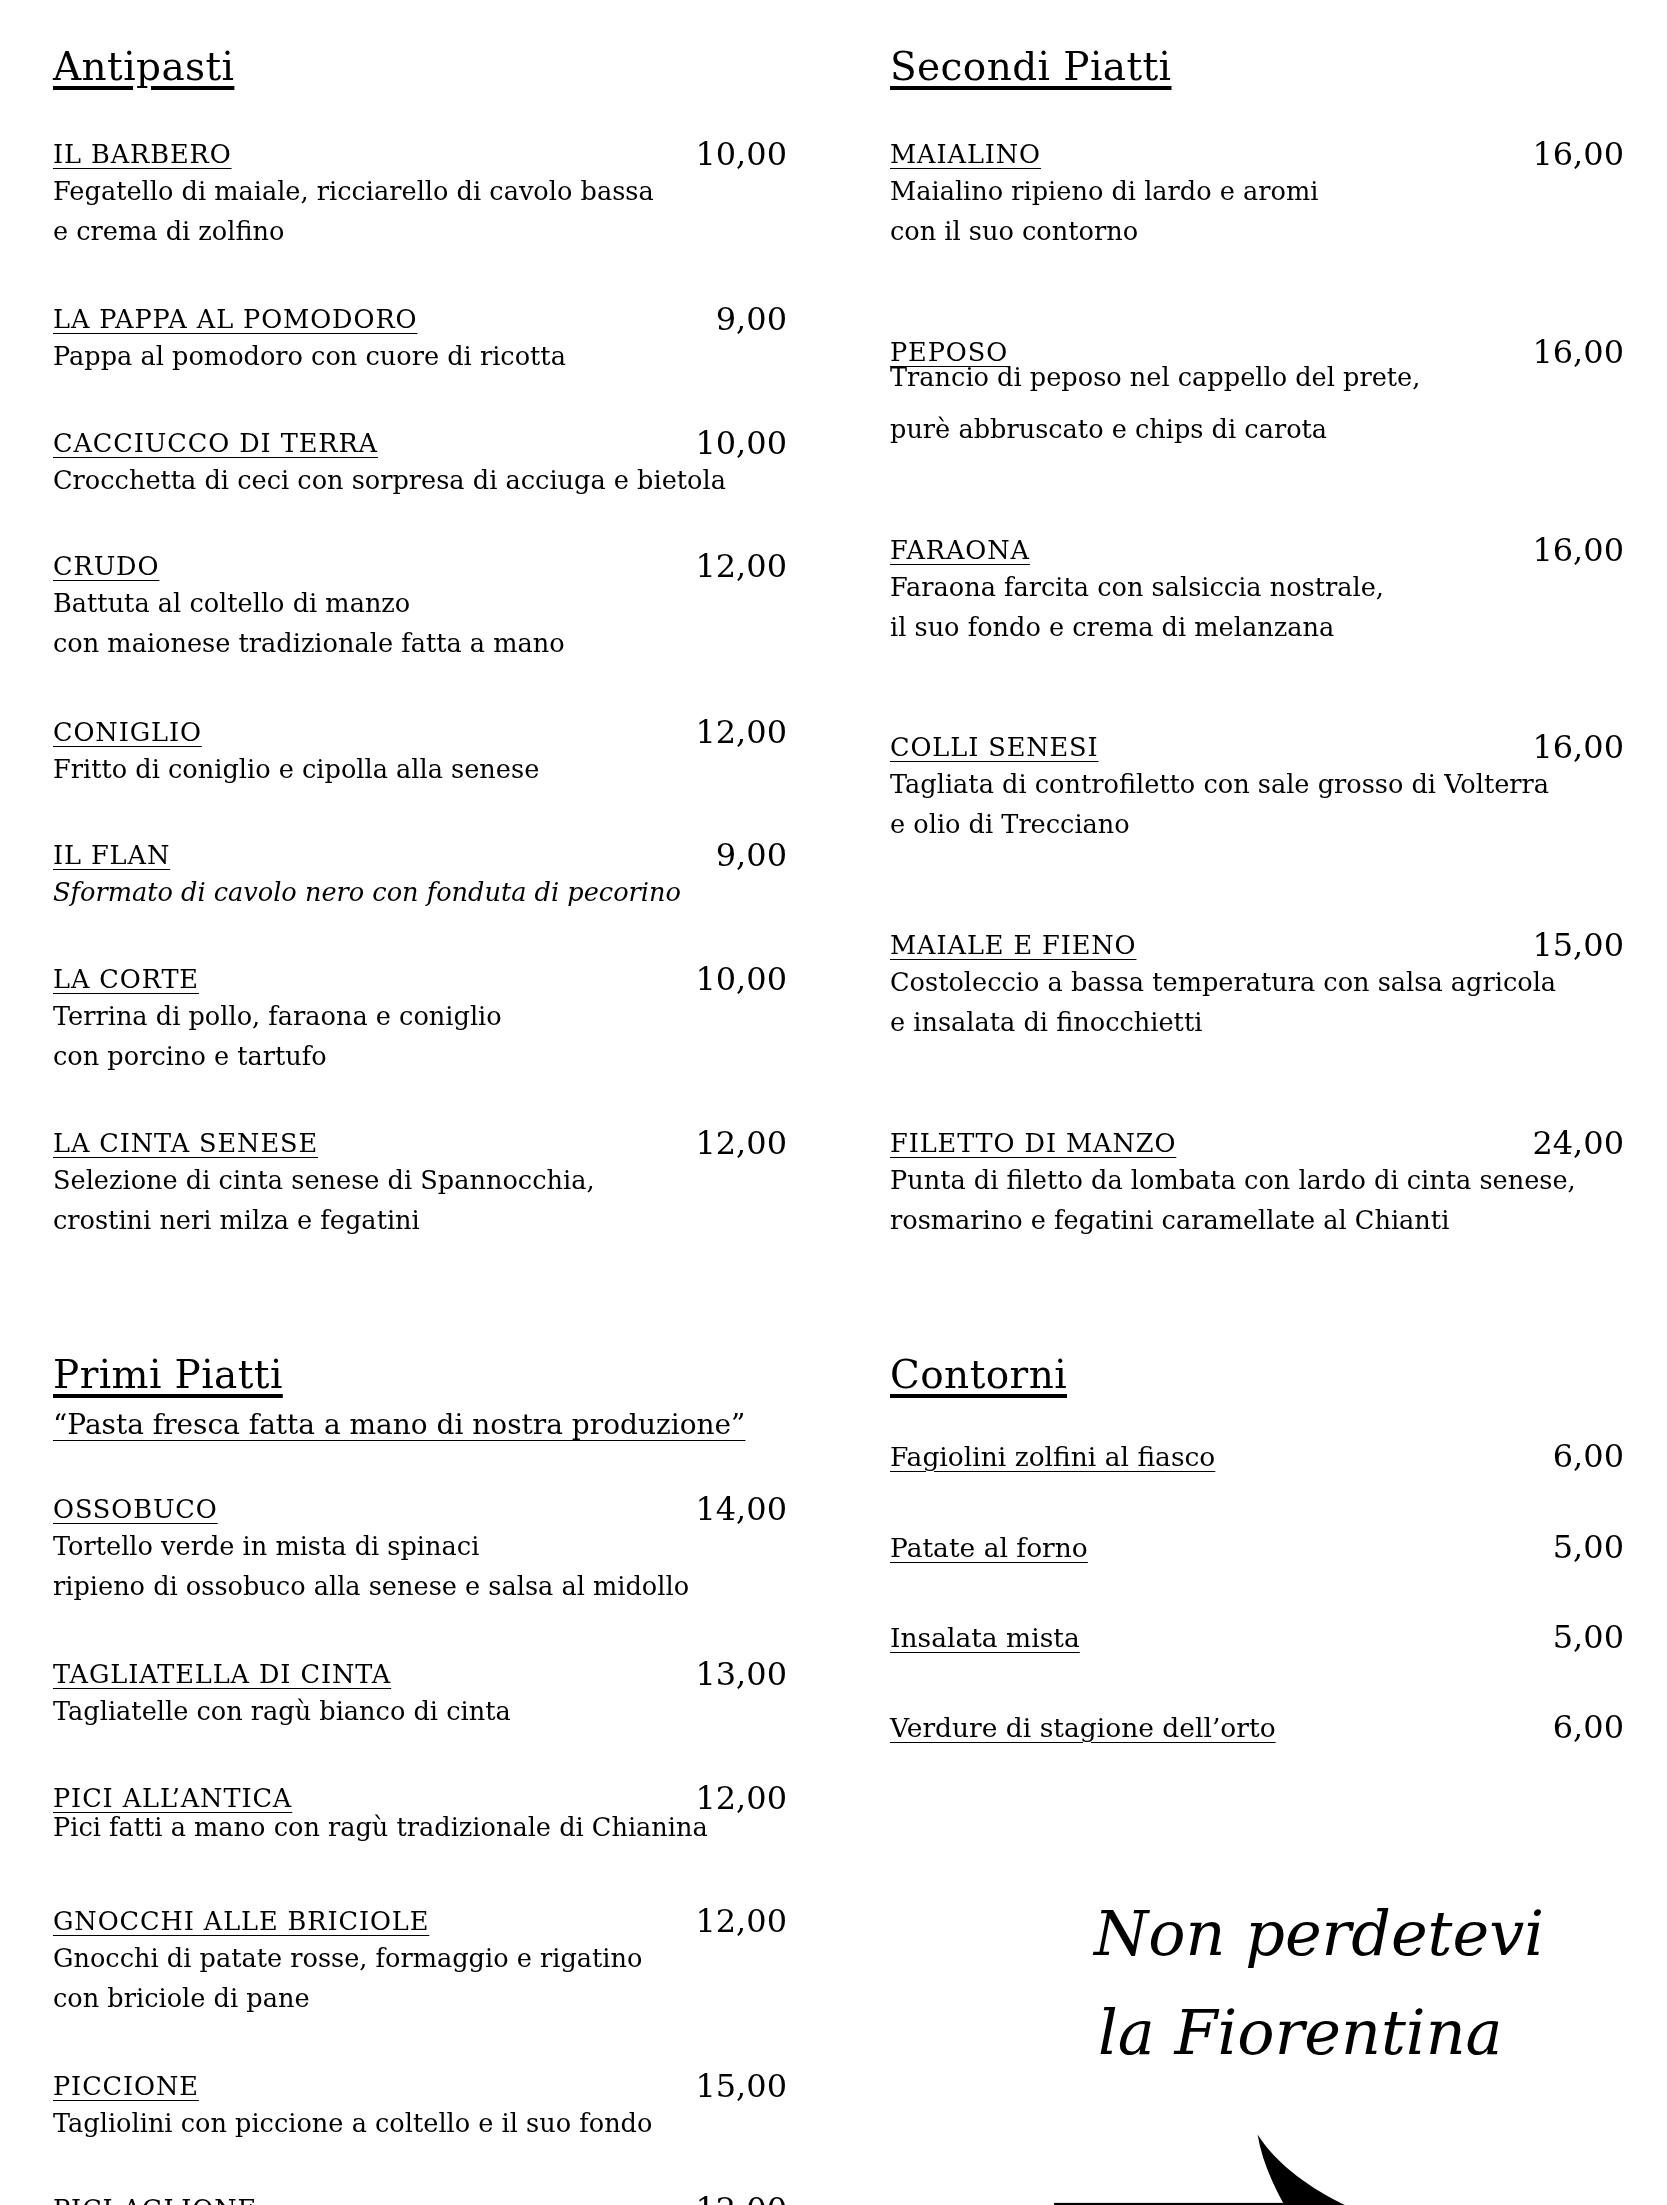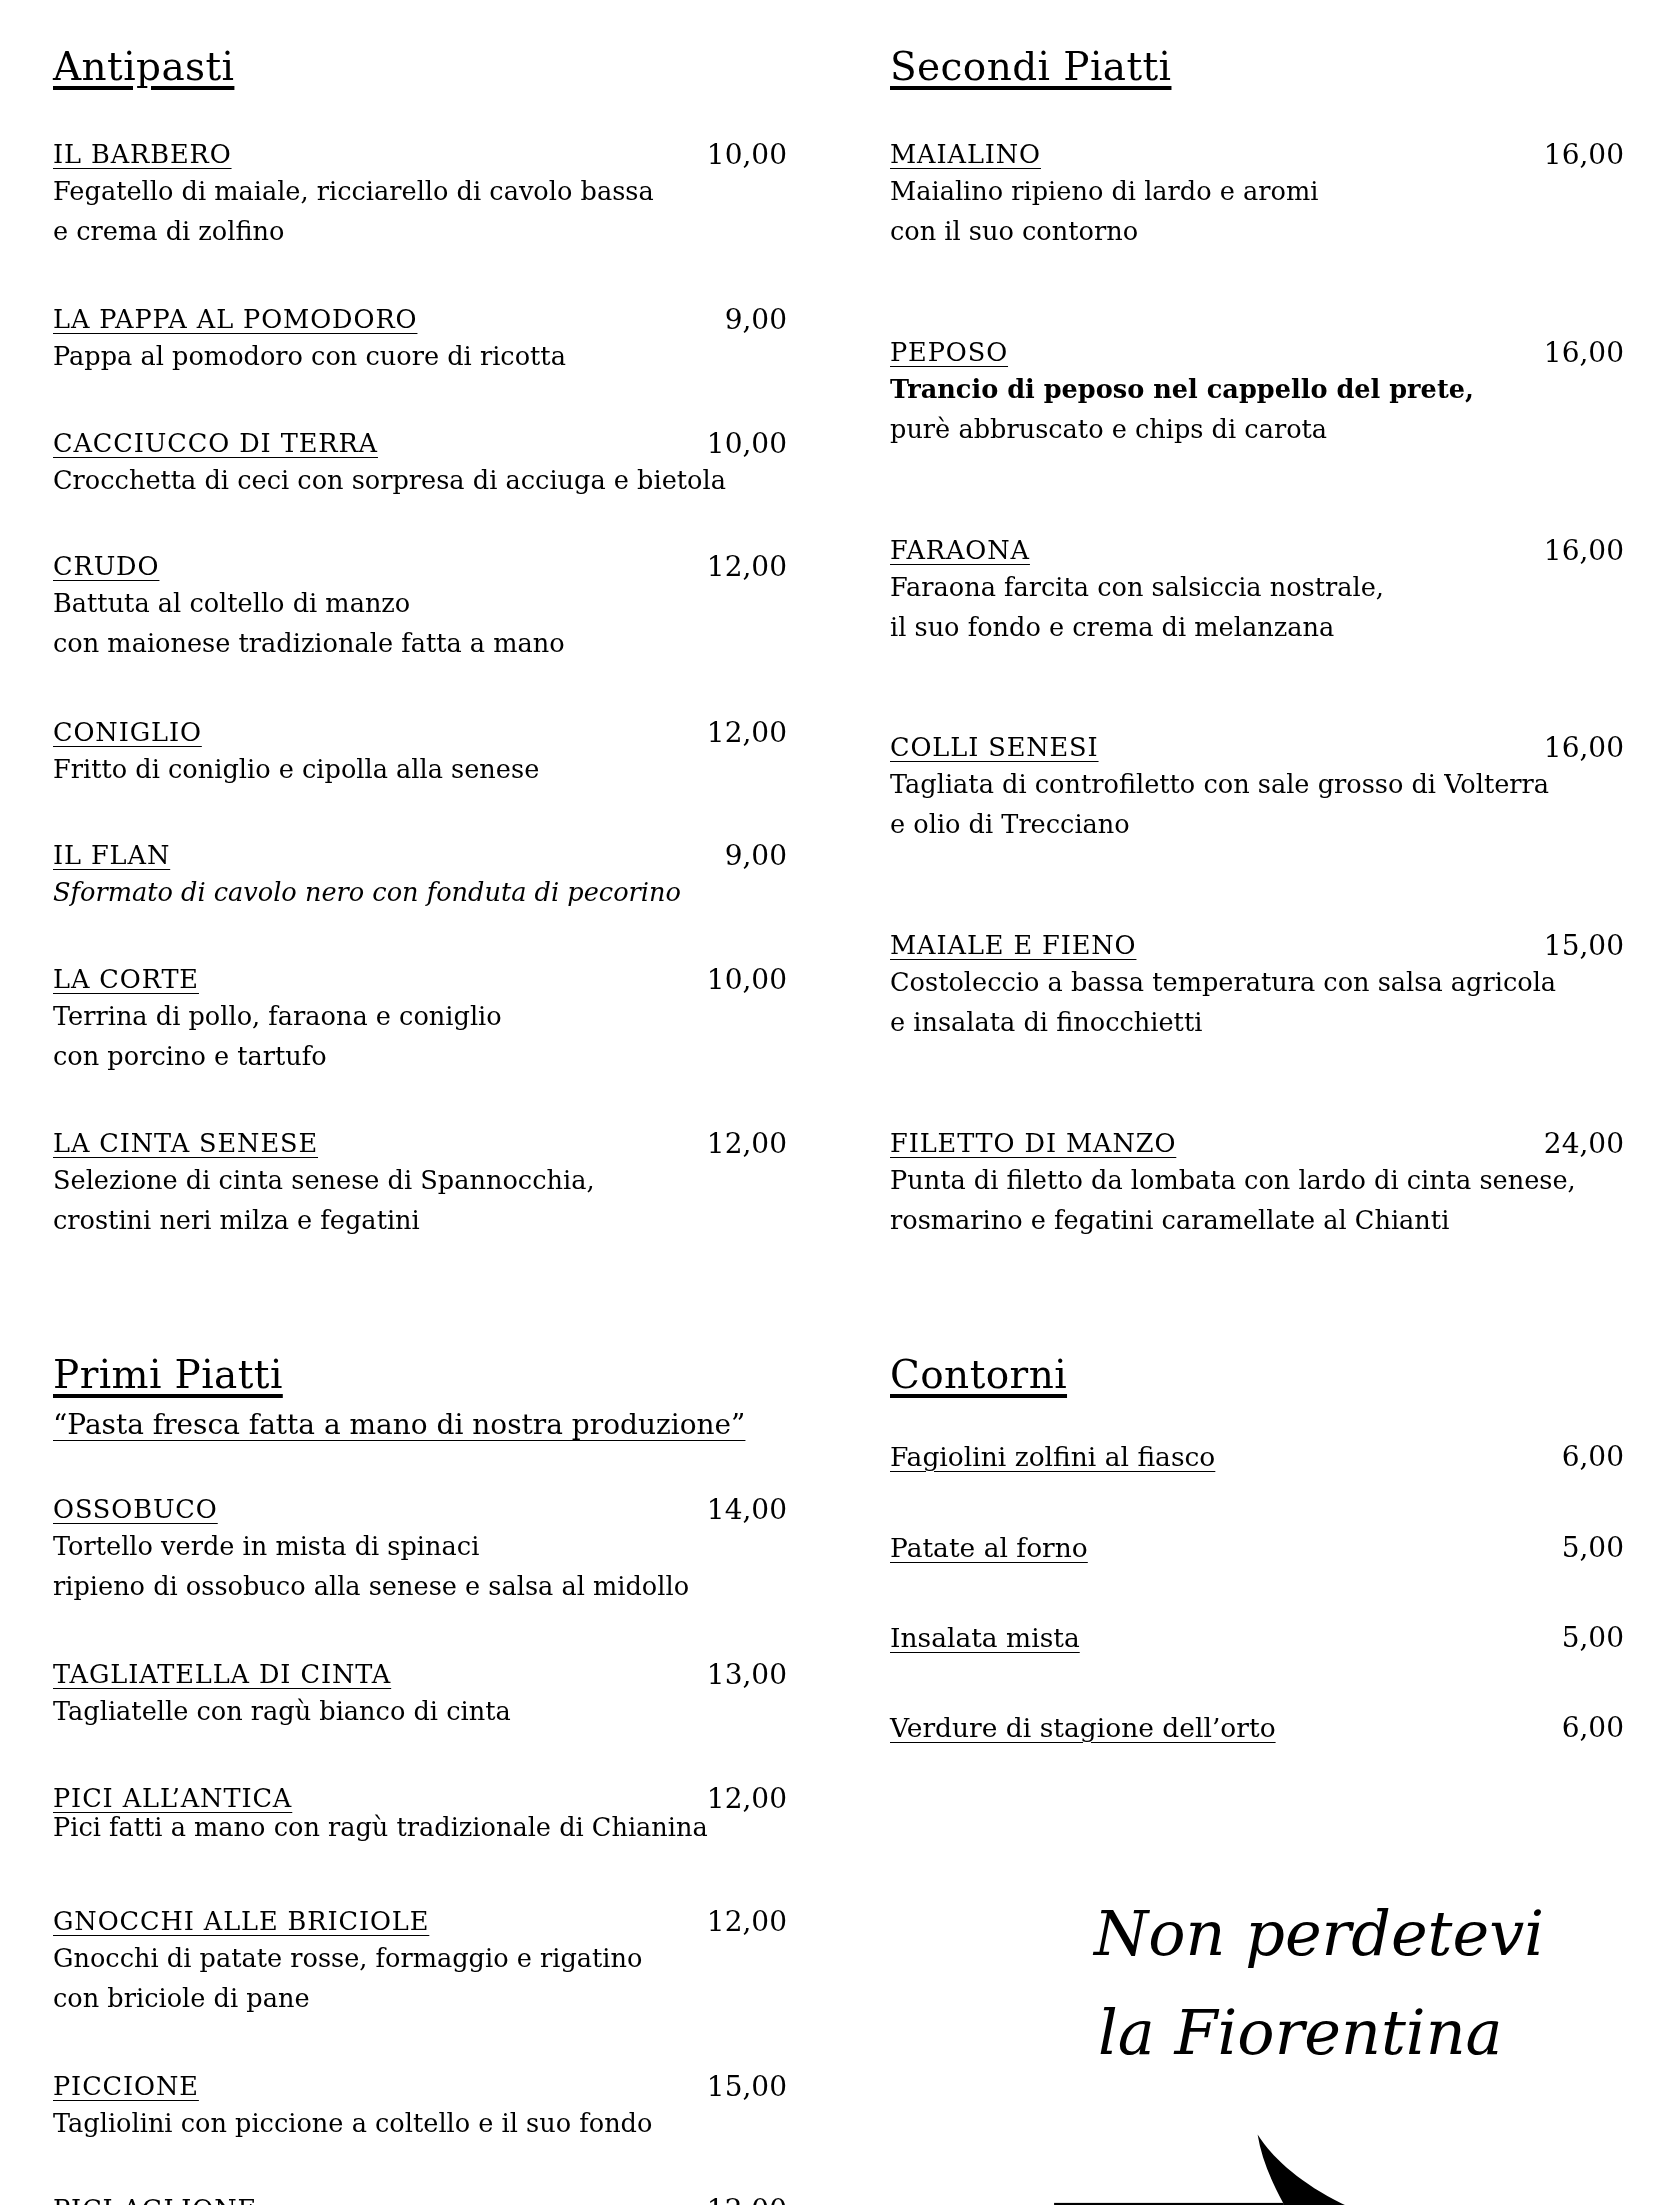--- a/index.html
+++ b/index.html
@@ -7,21 +7,21 @@
          font-family:"DejaVu Serif", serif; color:#000; }
   .section-title { position:absolute; font-family:"DejaVu Serif", serif; font-size:39px;
          line-height:49px; text-decoration:underline; text-decoration-thickness:3.5px;
          text-underline-offset:6.2px; letter-spacing:0.4px; white-space:nowrap; }
   .subtitle { position:absolute; font-size:28px; line-height:35px; white-space:nowrap;
          text-decoration:underline; text-decoration-thickness:1.3px; text-underline-offset:6.2px; }
   .item { position:absolute; }
   .item-name { position:absolute; left:0; top:0; font-size:25.6px; line-height:31px;
          text-decoration:underline; text-decoration-thickness:1.3px; text-underline-offset:5.3px;
          white-space:nowrap; letter-spacing:0.9px; }
-  .item-price { position:absolute; top:0; font-size:28px; line-height:31px; text-align:right;
+  .item-price { position:absolute; top:0; font-size:32px; line-height:31px; text-align:right;
          white-space:nowrap; }
   .item-desc { position:absolute; left:0; font-size:25.6px; line-height:41px; white-space:nowrap; }
   .contorno-name { text-transform:none; letter-spacing:0; font-size:26.5px; }
   .script { position:absolute; font-family:"DejaVu Serif", serif; font-style:italic;
          font-size:62px; line-height:88px; white-space:nowrap; }
   .arrow { position:absolute; }
 </style>
 </head>
 <body>
 
@@ -87,21 +87,21 @@
   <div class="item" style="left:890px; top:139px; width:734px;">
     <div class="item-name">MAIALINO</div>
     <div class="item-price" style="right:0;">16,00</div>
     <div class="item-desc" style="top:32px;">Maialino ripieno di lardo e aromi</div>
     <div class="item-desc" style="top:72px;">con il suo contorno</div>
   </div>
 
   <div class="item" style="left:890px; top:337px; width:734px;">
     <div class="item-name">PEPOSO</div>
     <div class="item-price" style="right:0;">16,00</div>
-    <div class="item-desc" style="top:32px;font-weight:bold;">Trancio di peposo nel cappello del prete,</div>
+    <div class="item-desc" style="top:20px;">Trancio di peposo nel cappello del prete,</div>
     <div class="item-desc" style="top:72px;">purè abbruscato e chips di carota</div>
   </div>
 
   <div class="item" style="left:890px; top:535px; width:734px;">
     <div class="item-name">FARAONA</div>
     <div class="item-price" style="right:0;">16,00</div>
     <div class="item-desc" style="top:32px;">Faraona farcita con salsiccia nostrale,</div>
     <div class="item-desc" style="top:72px;">il suo fondo e crema di melanzana</div>
   </div>
 

